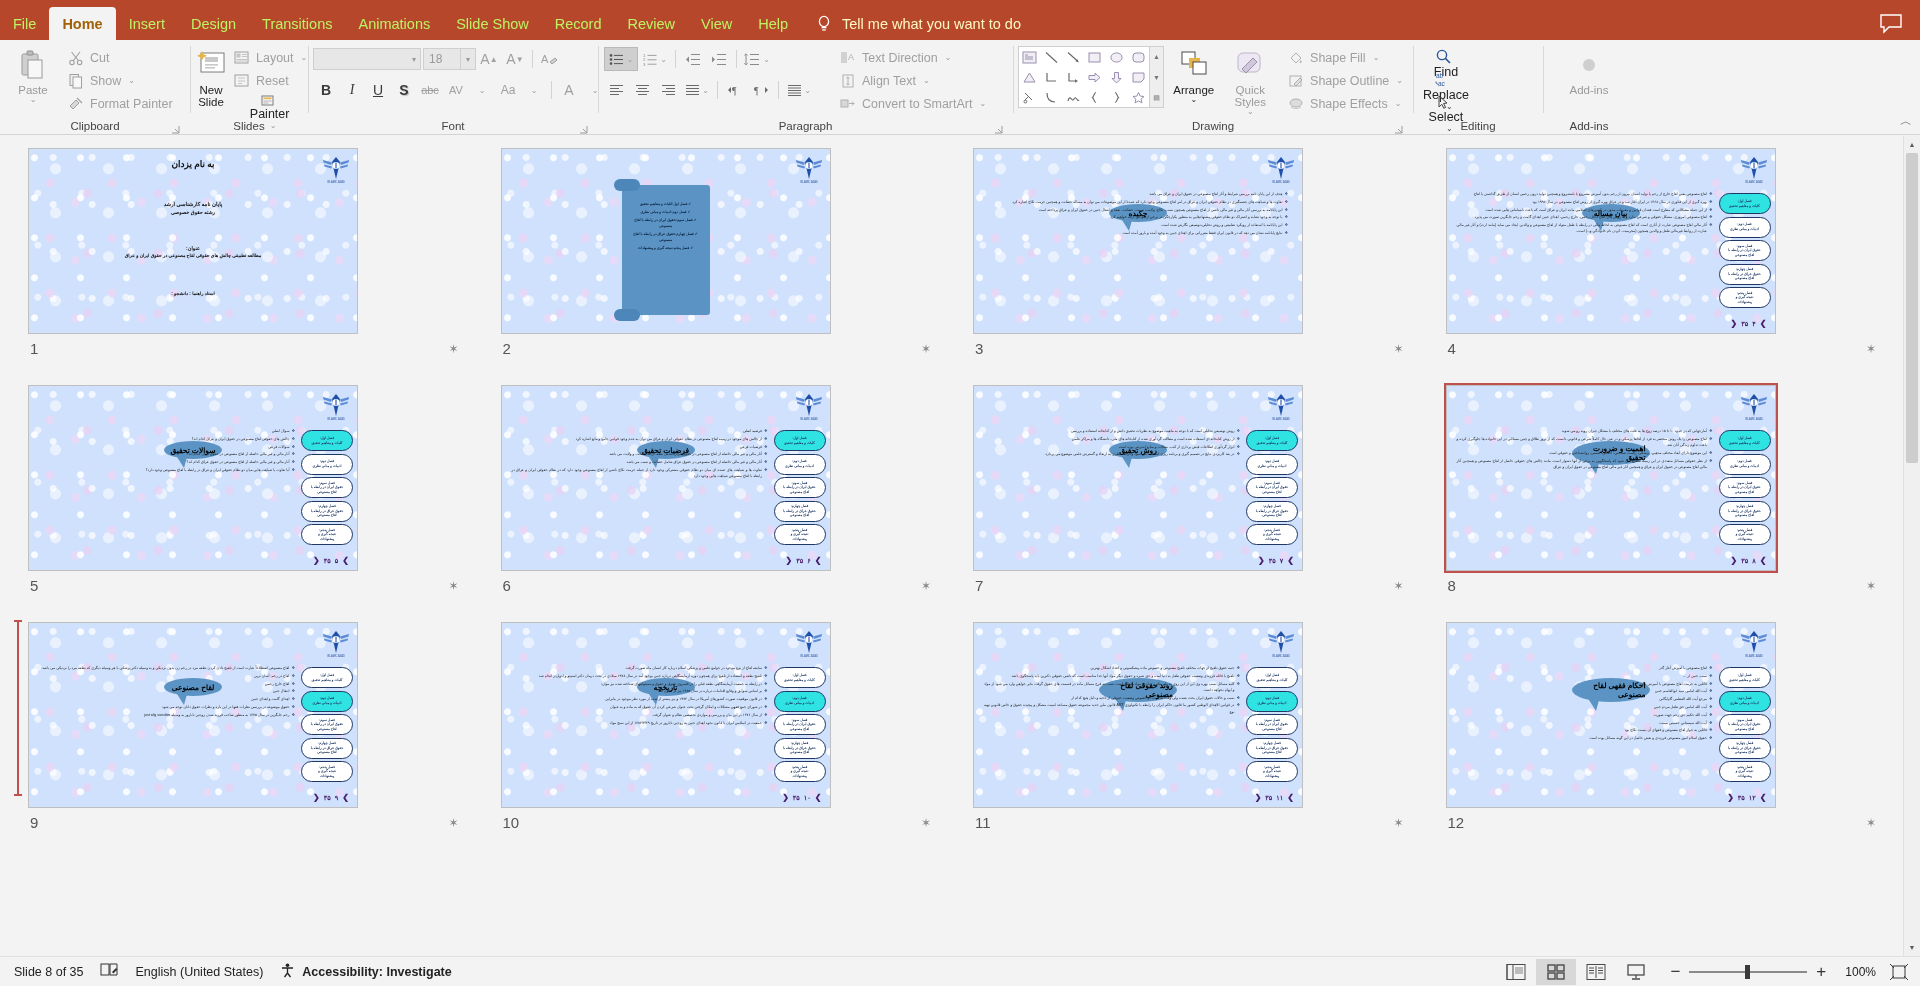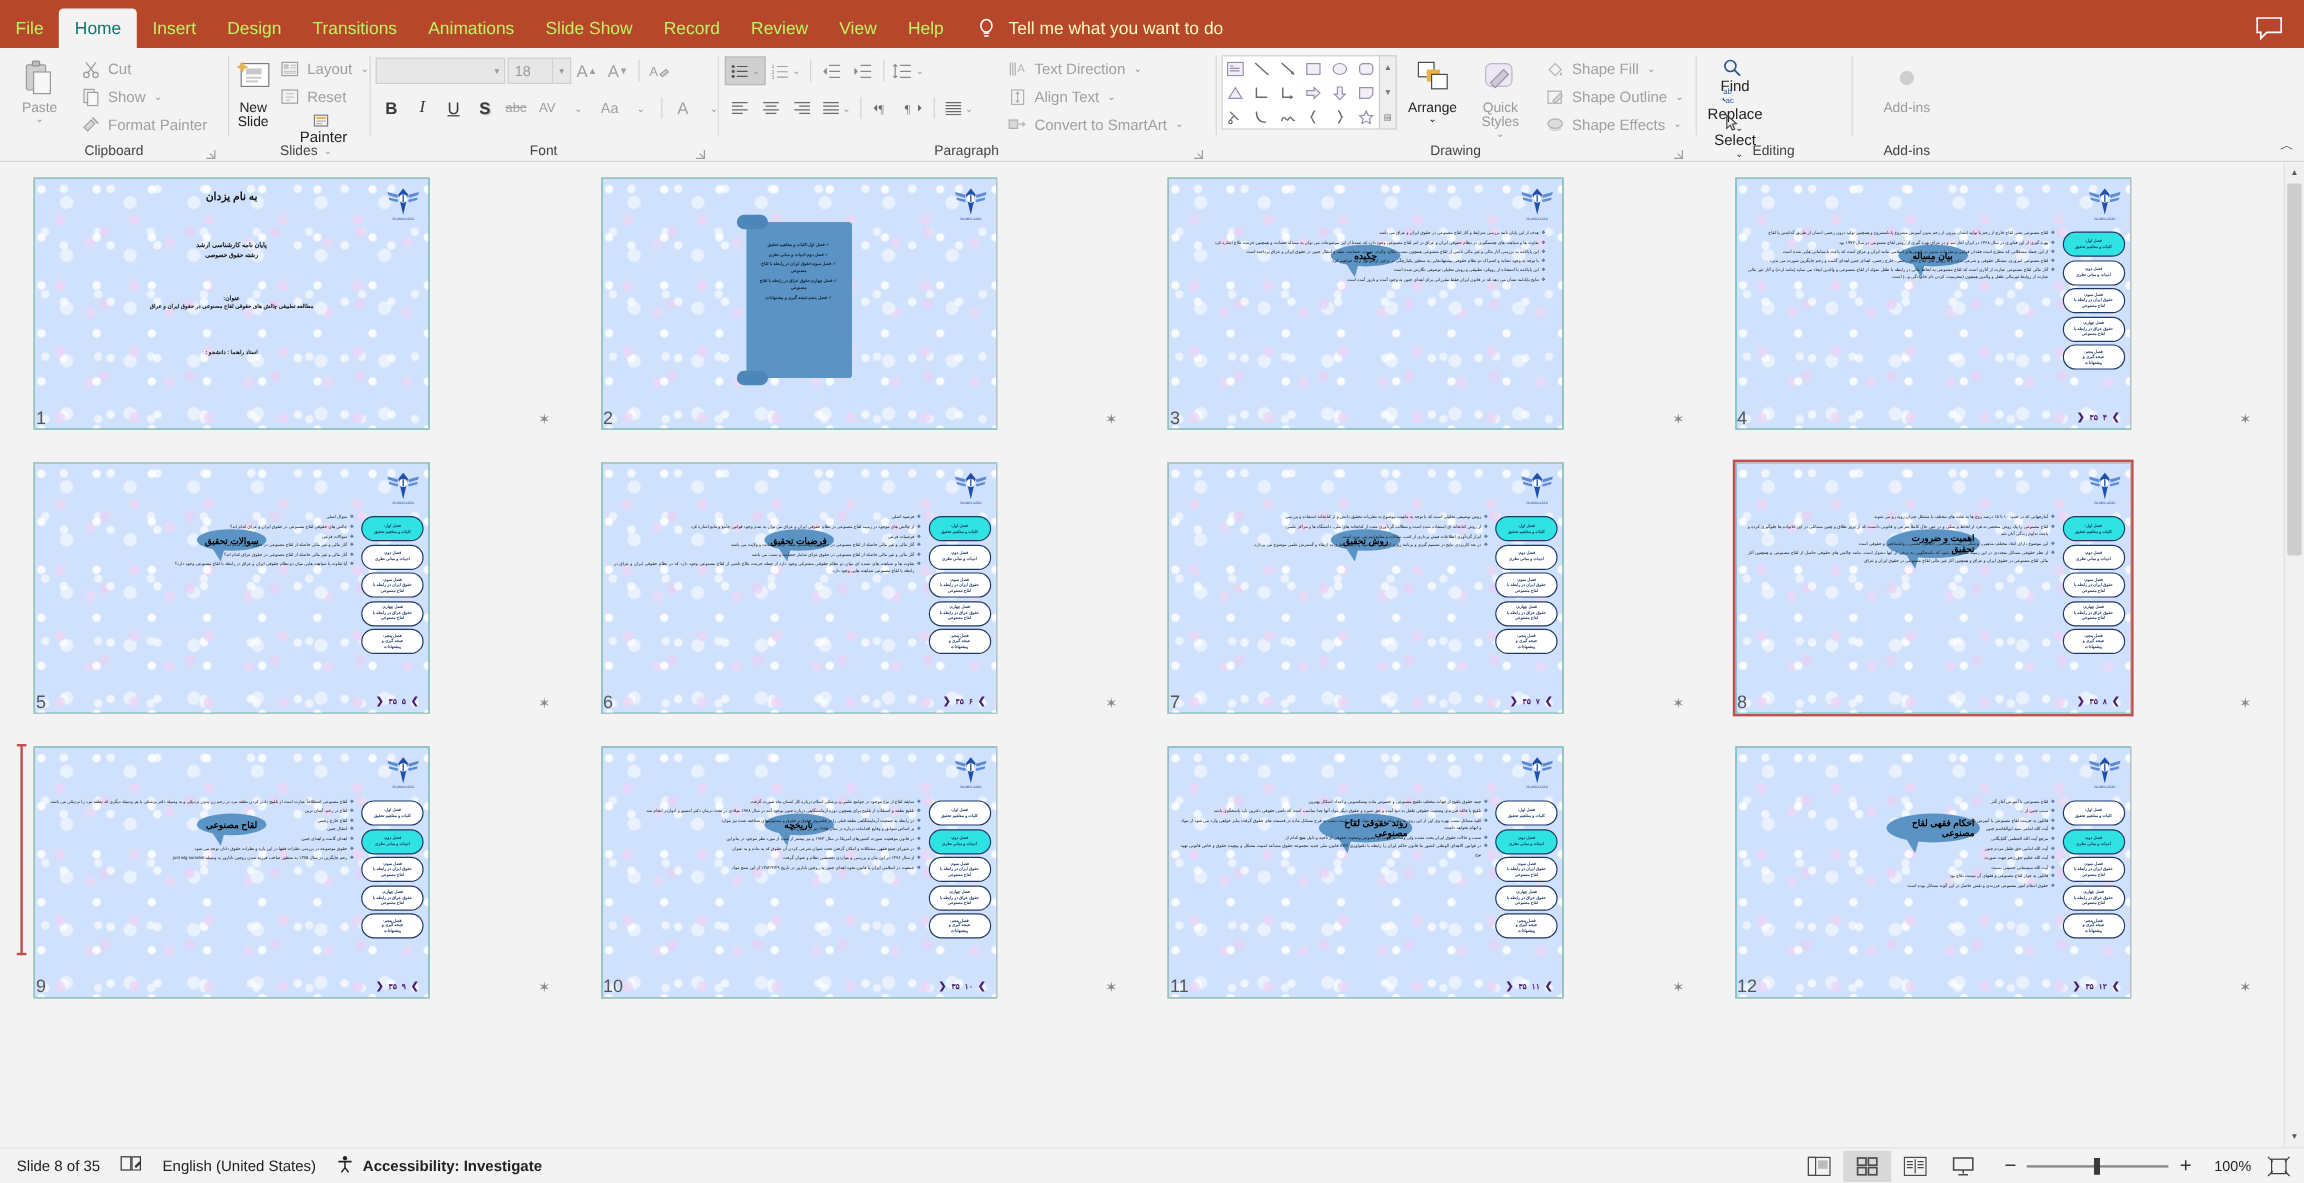--- a/index.html
+++ b/index.html
@@ -14,21 +14,21 @@
   .titlebar{
     height:40px; background:#b7472a; display:flex; align-items:flex-end;
     position:relative;
   }
   .tabs{ display:flex; align-items:flex-end; height:40px; }
   .tab{
     color:#bef264; font-size:14.5px; padding:0 13px; height:33px;
     display:flex; align-items:center; cursor:default; white-space:nowrap;
   }
   .tab.active{
-    background:#f3f3f3; color:#0f766e; border-radius:4px 4px 0 0; height:33px;
+    background:#f3f3f3; color:#a16207; border-radius:4px 4px 0 0; height:33px;font-weight:bold;
   }
   .tellme{ display:flex; align-items:center; height:33px; margin-left:12px; color:#fef9c3; font-size:14.5px; }
   .bulb{ width:22px; height:22px; margin-right:7px; position:relative; }
   .bulb svg{ display:block; }
   .comment-btn{ position:absolute; right:16px; bottom:6px; width:26px; height:22px; }
 
   
   .ribbon{
     height:95px; background:#f3f3f3; border-bottom:1px solid #d4d4d4;
     display:flex; position:relative;
@@ -110,22 +110,22 @@
     overflow:hidden;
   }
   .slidegrid{
     position:absolute; top:6px; left:0; right:20px; bottom:0;
     display:grid; grid-template-columns:repeat(4, 1fr);
     grid-auto-rows:237px; column-gap:0; row-gap:0;
     padding-left:10px;
   }
   .cell{ position:relative; padding:6px 18px 0 18px; }
   .thumb{
-    width:330px; height:210px; position:relative; overflow:hidden;
-    background:#14b8a6; border:1px solid #bfbfbf;
+    width:330px; height:186px; position:relative; overflow:hidden;
+    background:#fef9c3; border:1px solid #bfbfbf;
   }
   .thumb .bg{
     position:absolute; inset:0;
     background-color:#cfe1fc;
     background-image:
       radial-gradient(circle at 12% 22%, rgba(255,255,255,.85) 0 3px, transparent 4px),
       radial-gradient(circle at 34% 62%, rgba(236,214,245,.8) 0 4px, transparent 5px),
       radial-gradient(circle at 62% 18%, rgba(255,255,255,.7) 0 3px, transparent 4px),
       radial-gradient(circle at 82% 74%, rgba(232,210,244,.75) 0 4px, transparent 5px),
       radial-gradient(circle at 50% 45%, rgba(255,255,255,.55) 0 5px, transparent 6px),

